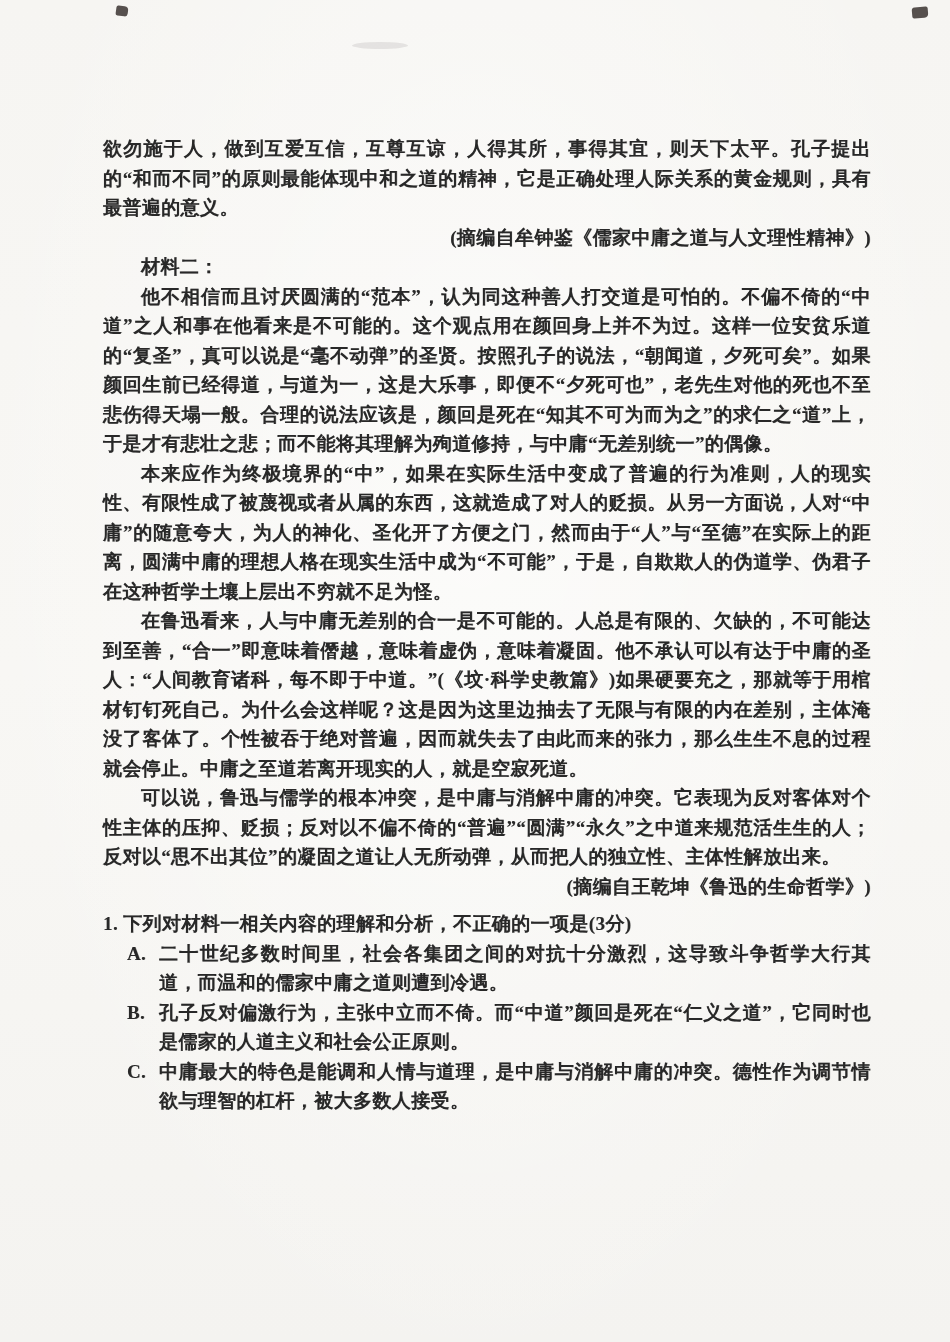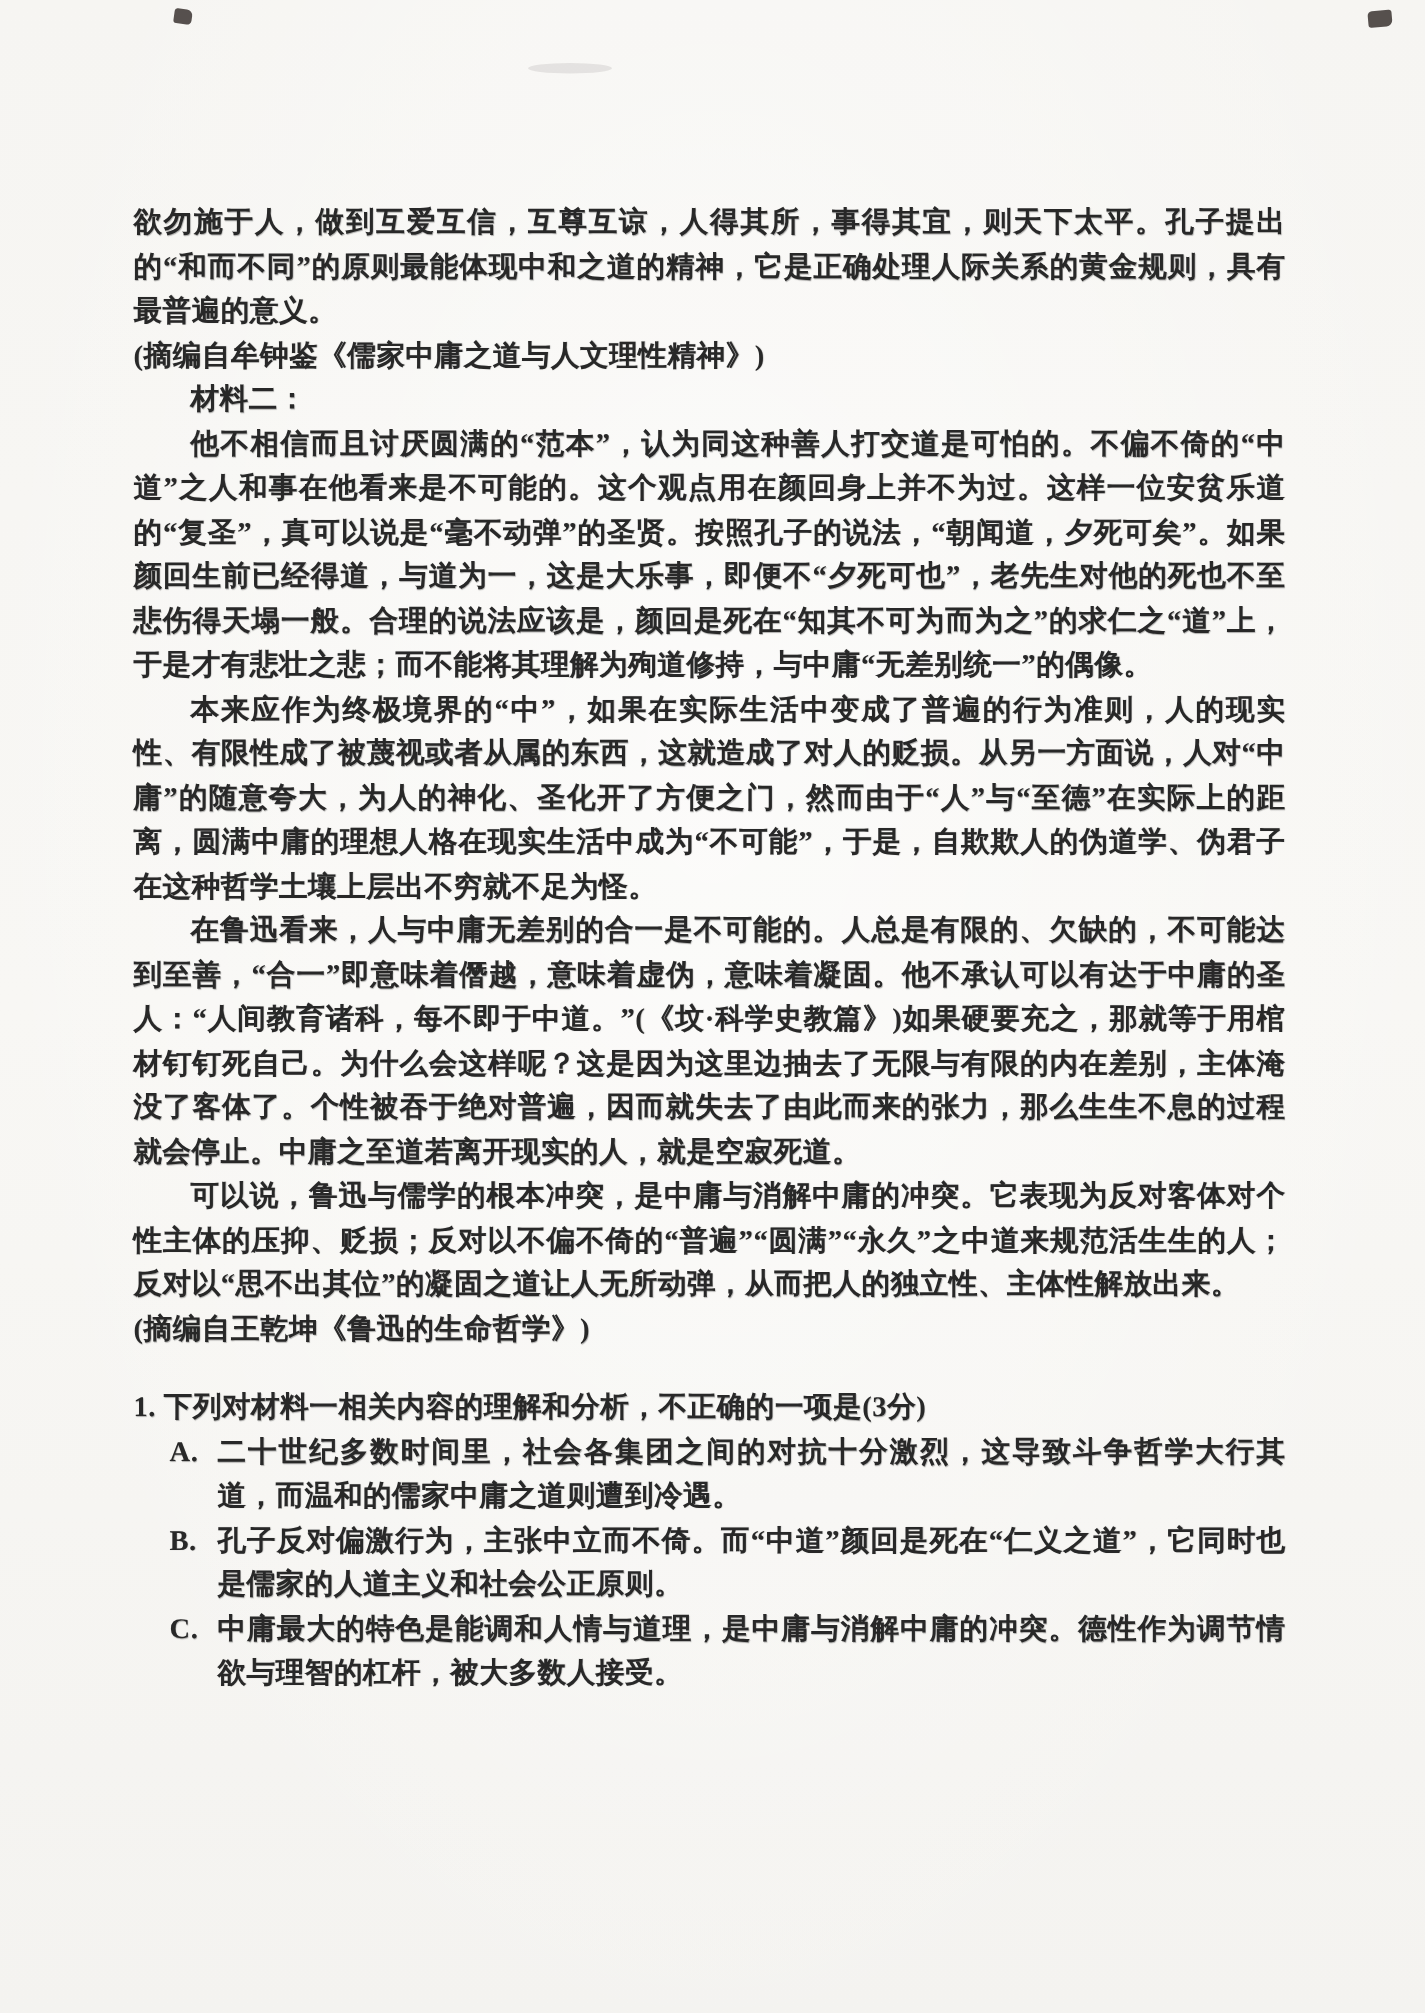--- a/index.html
+++ b/index.html
@@ -16,34 +16,34 @@
   .page {
     position: absolute;
     inset: 0;
     background:
       radial-gradient(ellipse at 50% 38%, rgba(255,255,255,0.55), rgba(255,255,255,0) 75%),
       linear-gradient(180deg, #f6f5f2 0%, #f8f7f4 50%, #f4f3f0 100%);
   }
   .content {
     position: absolute;
     top: 134px;
-    left: 89px;
+    left: 103px;
     width: 768px;
     font-size: 19px;
     line-height: 29.5px;
     text-align: justify;
     font-weight: 600;
     letter-spacing: 0.4px;
     text-shadow: 0.4px 0.4px 0.6px rgba(55,55,55,0.38);
   }
   p { margin: 0; }
   .indent { text-indent: 2em; }
-  .attribution { text-align: left; font-weight: 600; }
+  .attribution { text-align: right; font-weight: 600; }
   .section-label { text-indent: 2em; font-weight: 700; }
-  .question-block { margin-top: 23px; }
+  .question-block { margin-top: 8px; }
   .stem { text-indent: 0; }
   .option { display: flex; padding-left: 24px; }
   .opt-label { flex: 0 0 32px; }
   .opt-text { flex: 1; text-align: justify; }
   
   .artifact {
     position: absolute;
     background: #3a3230;
     opacity: 0.85;
   }

